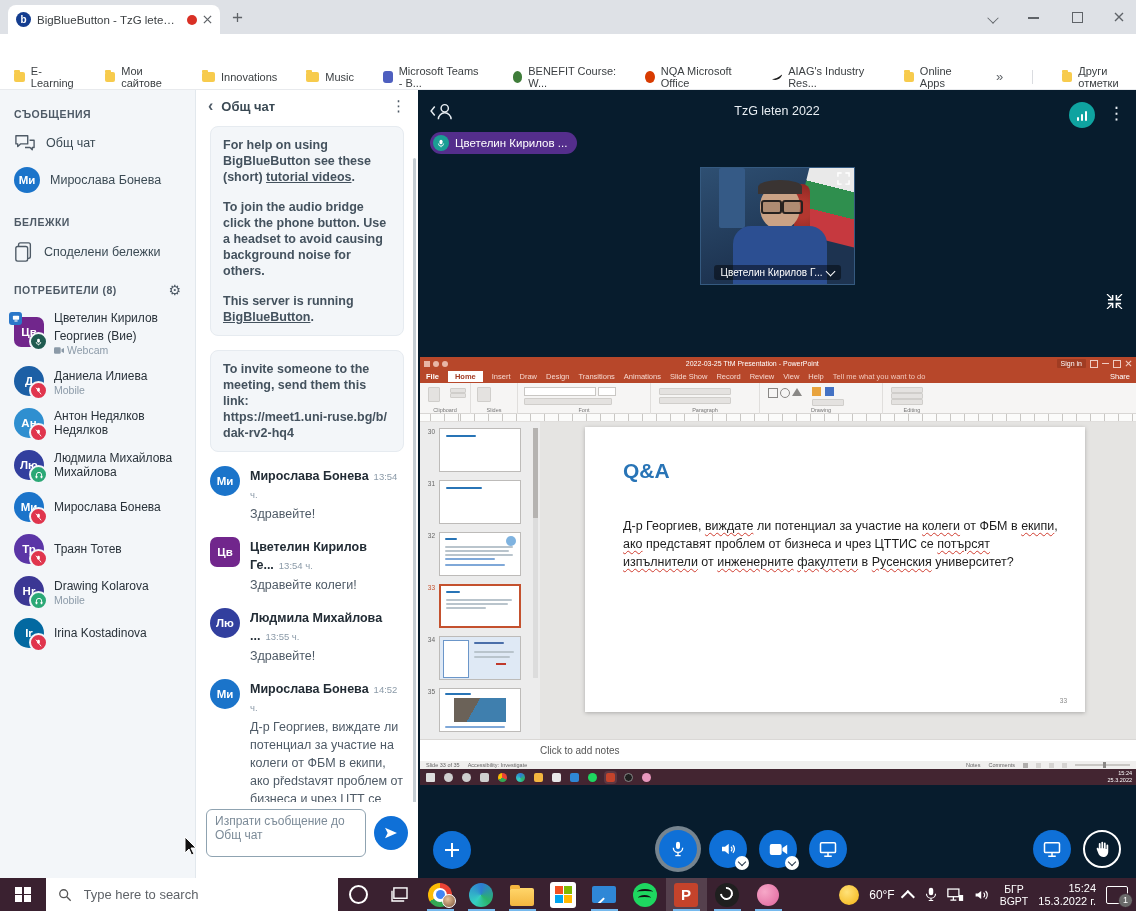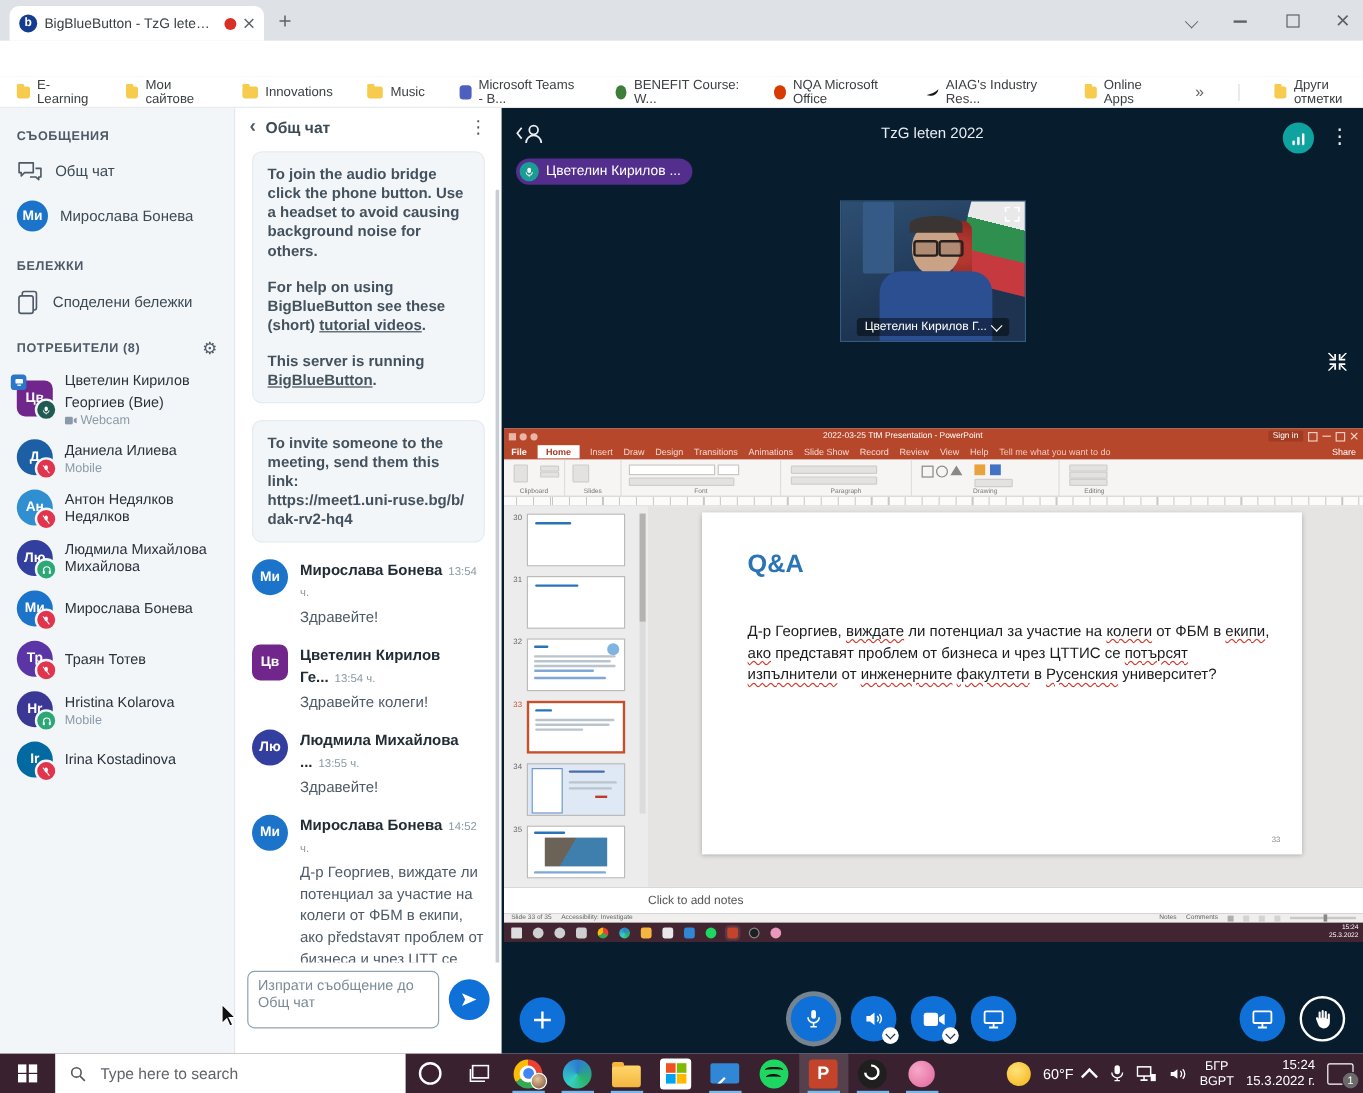--- a/index.html
+++ b/index.html
@@ -400,21 +400,21 @@
       <span class="av" style="background-color: rgb(59, 55, 148);">
           <span>Hr</span>
         <span class="badge" style="background:#2ba876">
             <svg width="8" height="8" viewBox="0 0 12 12">
               <path d="M2 8V6a4 4 0 0 1 8 0v2" stroke="#fff" stroke-width="1.4" fill="none"></path>
               <rect x="1" y="7" width="2.5" height="4" rx="1" fill="#fff"></rect>
               <rect x="8.5" y="7" width="2.5" height="4" rx="1" fill="#fff"></rect>
             </svg>
           </span>
         </span>
-      <span><span class="uname">Hristina Kolarova</span>
+      <span><span class="uname">Drawing Kolarova</span>
         <span class="usub">Mobile</span></span>
     </div>
     <div class="usr">
       <span class="av" style="background-color: #0369a1;">
           <span>Ir</span>
         <span class="badge" style="background:#e0354d">
             <svg width="7" height="8" viewBox="0 0 10 12">
               <rect x="3" y="1" width="4" height="6" rx="2" fill="#fff"></rect>
               <path d="M1 1l8 10" stroke="#fff" stroke-width="1.3"></path>
             </svg>
@@ -427,22 +427,22 @@
   <div class="abs chatpane">
     <div class="chathead">
       <span class="t">
           <span style="color:#4e5a66;font-size:16px">‹</span>
           <span>Общ чат</span>
         </span>
       <span style="font-size:15px;color:#4e5a66">⋮</span>
     </div>
     <div class="chatbody">
       <div class="wbox">
+        <p><span>For help on using BigBlueButton see these (short) </span><span class="wlink">tutorial videos</span><span>.</span></p>
         <p>To join the audio bridge click the phone button. Use a headset to avoid causing background noise for others.</p>
-        <p><span>For help on using BigBlueButton see these (short) </span><span class="wlink">tutorial videos</span><span>.</span></p>
         <p><span>This server is running </span><span class="wlink">BigBlueButton</span><span>.</span></p>
       </div>
       <div class="wbox">
         <p style="margin:0"><span>To invite someone to the meeting, send them this link:</span><br>
         <span style="word-break:break-all">https://meet1.uni-ruse.bg/b/dak-rv2-hq4</span></p>
       </div>
 
       <div class="msg">
         <span class="mav" style="background-color: rgb(27, 116, 202);">Ми</span>
         <span><span class="mhdr">Мирослава Бонева</span><span class="mtime">13:54 ч.</span>

